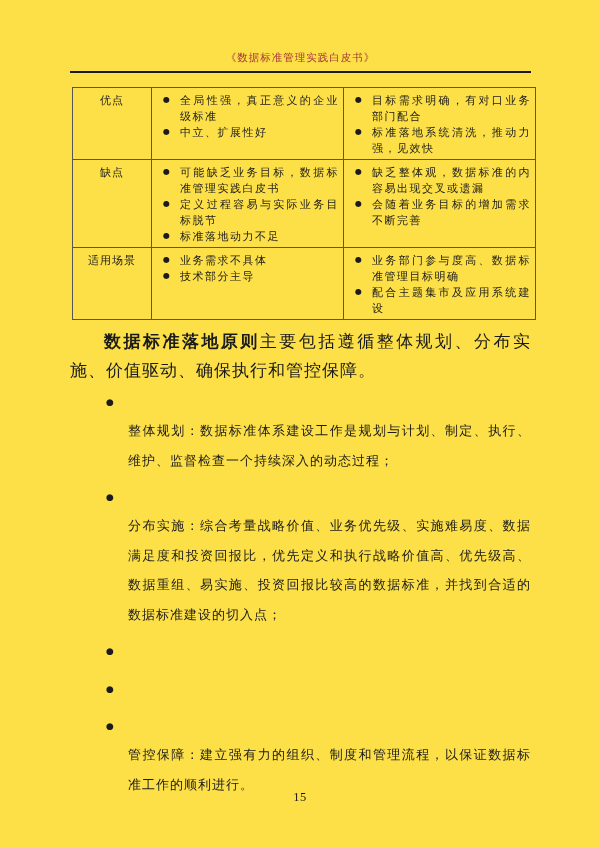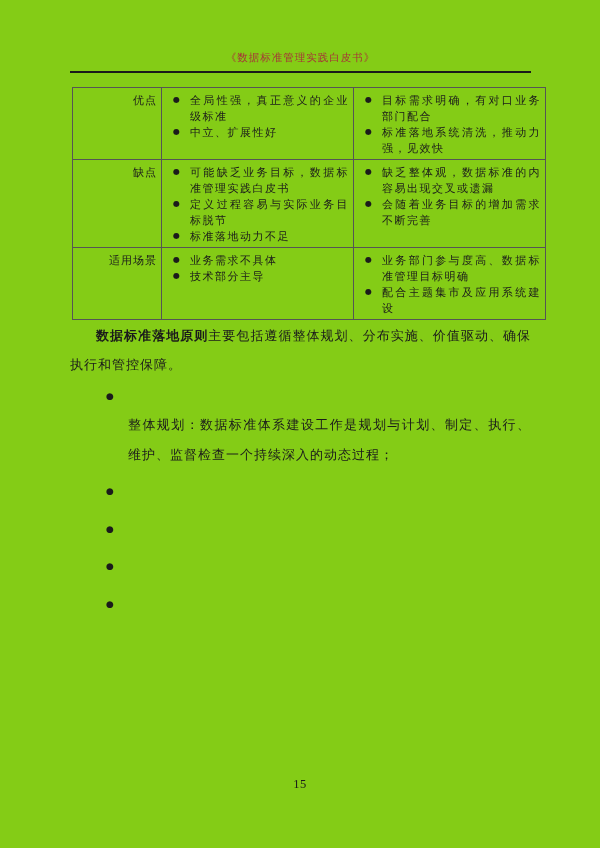--- a/index.html
+++ b/index.html
@@ -5,21 +5,21 @@
   * { margin: 0; padding: 0; box-sizing: border-box; }
   html, body { background: #ffffff; }
   body {
     font-family: "Liberation Serif", "DejaVu Serif", serif;
     color: #1b1b1b;
   }
   .page {
     position: relative;
     width: 600px;
     height: 848px;
-    background: #84cc16;
+    background: #fde047;
     overflow: hidden;
   }
   .content {
     position: absolute;
     left: 70px;
     top: 0;
     width: 461px;
   }
   
   .doc-header {
@@ -47,42 +47,42 @@
     font-size: 11px;
     line-height: 16px;
     letter-spacing: 1.5px;
   }
   table.cmp td {
     border: 1px solid #555555;
     vertical-align: top;
     padding: 4px 4px 3px 4px;
   }
   td.row-label {
-    width: 89px;
-    text-align: right;
+    width: 79px;
+    text-align: center;
     padding-top: 6px;
     letter-spacing: 1px;
   }
   td.cell { width: 192px; }
   tr.r0 { height: 63px; }
   tr.r1 { height: 86px; }
   tr.r2 { height: 55px; }
   .cell-item { display: flex; text-align: justify; }
   .cell-bullet {
     flex: 0 0 24px;
     padding-left: 7px;
     font-size: 8px;
     line-height: 16px;
     font-family: "DejaVu Sans", sans-serif;
   }
   .cell-text { flex: 1 1 auto; }
   
   .para {
-    margin-top: 1px;
-    font-size: 13px;
+    margin-top: 7px;
+    font-size: 17px;
     line-height: 29px;
     letter-spacing: 1px;
     text-align: justify;
     text-indent: 2em;
   }
   .para b { letter-spacing: 1px; }
   
   .principles { margin-top: 3px; }
   .p-item {
     display: flex;
@@ -96,21 +96,21 @@
   .p-bullet {
     flex: 0 0 22px;
     font-size: 9px;
     line-height: 29.5px;
     font-family: "DejaVu Sans", sans-serif;
   }
   .p-text { flex: 1 1 auto; margin-top: 28px; }
   
   .footer {
     position: absolute;
-    bottom: 56px;
+    bottom: 43px;
     left: 0;
     width: 600px;
     text-align: center;
     font-size: 12.5px;
     letter-spacing: 0.5px;
   }
 </style>
 </head>
 <body>
 
@@ -202,28 +202,30 @@
 
     <p class="para"><b>数据标准落地原则</b><span>主要包括遵循整体规划、分布实施、价值驱动、确保执行和管控保障。</span></p>
 
     <div class="principles">
         <div class="p-item">
           <span class="p-bullet">●</span>
           <span class="p-text">整体规划：数据标准体系建设工作是规划与计划、制定、执行、维护、监督检查一个持续深入的动态过程；</span>
         </div>
         <div class="p-item">
           <span class="p-bullet">●</span>
-        </div>
-        <div class="p-item">
-          <span class="p-bullet">●</span>
-        </div>
-        <div class="p-item">
-          <span class="p-bullet">●</span>
-        </div>
-        <div class="p-item">
-          <span class="p-bullet">●</span>
+          <span class="p-text">分布实施：综合考量战略价值、业务优先级、实施难易度、数据满足度和投资回报比，优先定义和执行战略价值高、优先级高、数据重组、易实施、投资回报比较高的数据标准，并找到合适的数据标准建设的切入点；</span>
+        </div>
+        <div class="p-item">
+          <span class="p-bullet">●</span>
+        </div>
+        <div class="p-item">
+          <span class="p-bullet">●</span>
+        </div>
+        <div class="p-item">
+          <span class="p-bullet">●</span>
+          <span class="p-text">管控保障：建立强有力的组织、制度和管理流程，以保证数据标准工作的顺利进行。</span>
         </div>
       </div>
 
   </div>
 
   <div class="footer">15</div>
 </div>
 
 </body></html>

